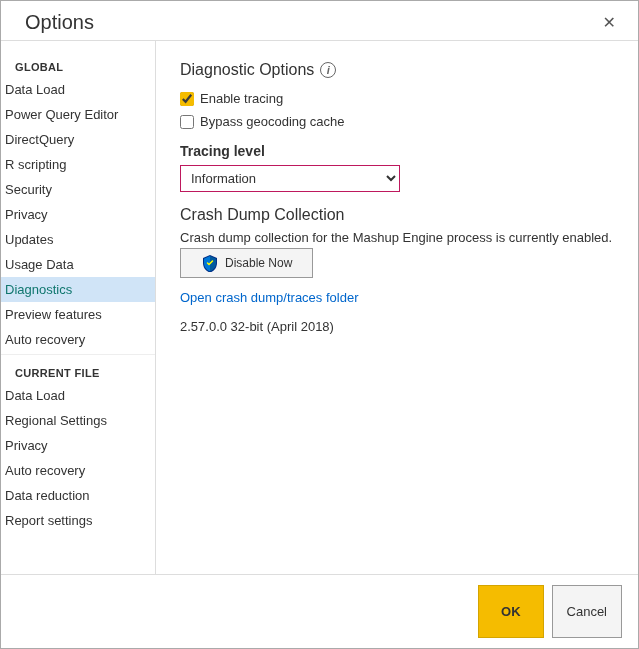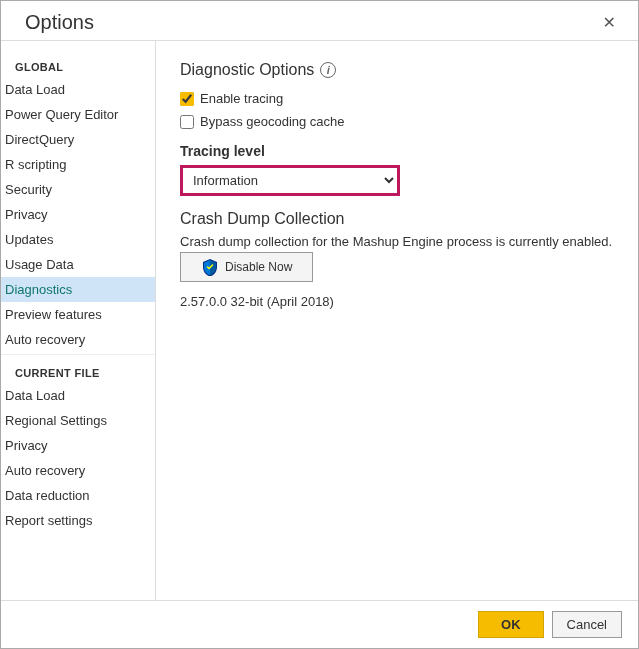--- a/index.html
+++ b/index.html
@@ -124,21 +124,21 @@
       font-weight: 600;
       color: #333;
       margin: 14px 0 6px 0;
     }
     .select-row {
       margin-bottom: 14px;
     }
     select {
       width: 220px;
       padding: 4px 6px;
-      border: 3px solid #be185d;
+      border: 1px solid #be185d;
       font-size: 13px;
       color: #333;
       background: #fff;
       cursor: pointer;
       appearance: auto;
     }
     .crash-section-title {
       font-size: 16px;
       font-weight: 400;
       color: #333;
@@ -194,21 +194,21 @@
     .btn-ok {
       padding: 5px 22px;
       background: #f5bc00;
       border: 1px solid #d4a400;
       color: #333;
       font-size: 13px;
       cursor: pointer;
       font-weight: 600;
     }
     .btn-cancel {
-      padding: 5px 14px;
+      padding: 18px 14px;
       background: #f4f4f4;
       border: 1px solid #999;
       color: #333;
       font-size: 13px;
       cursor: pointer;
     }
     .divider {
       border: none;
       border-top: 1px solid #eee;
       margin: 2px 0;
@@ -271,20 +271,21 @@
       <div class="crash-description">Crash dump collection for the Mashup Engine process is currently enabled.</div>
       <button class="disable-btn">
         <svg class="shield-icon" viewBox="0 0 18 18" xmlns="http://www.w3.org/2000/svg">
           <path d="M9 1L2 4v5c0 4.5 3 8.5 7 9.5C13 17.5 16 13.5 16 9V4L9 1z" fill="#003087"></path>
           <path d="M9 2L3 4.8v4.5C3 13 5.8 16.5 9 17.3V2z" fill="#0078d7"></path>
           <path d="M9 2v15.3C12.2 16.5 15 13 15 9.3V4.8L9 2z" fill="#005a9e"></path>
           <path d="M6.5 9l1.5 1.5 3.5-3.5" stroke="#ffff00" stroke-width="1.5" fill="none" stroke-linecap="round" stroke-linejoin="round"></path>
         </svg>
         <span>Disable Now</span>
       </button>
+      <a class="link-text">Open crash dump/traces folder</a>
       <div class="version-text">2.57.0.0 32-bit (April 2018)</div>
     </div>
   </div>
   <div class="dialog-footer">
     <button class="btn-ok">OK</button>
     <button class="btn-cancel">Cancel</button>
   </div>
 </div>
 
 </body></html>

